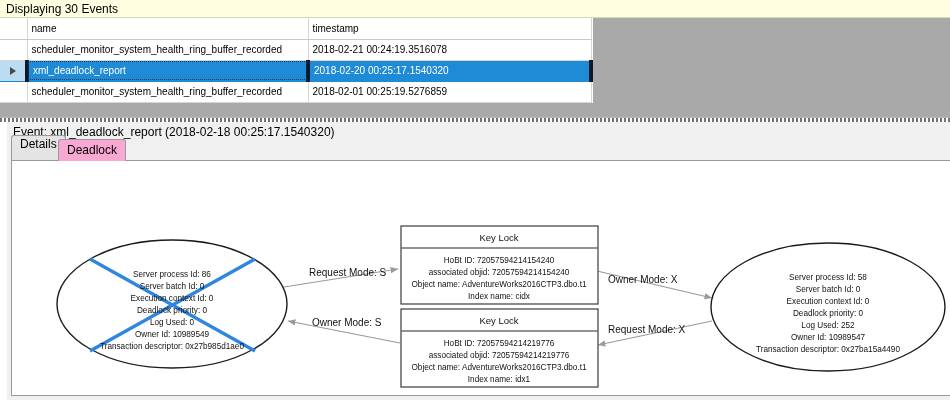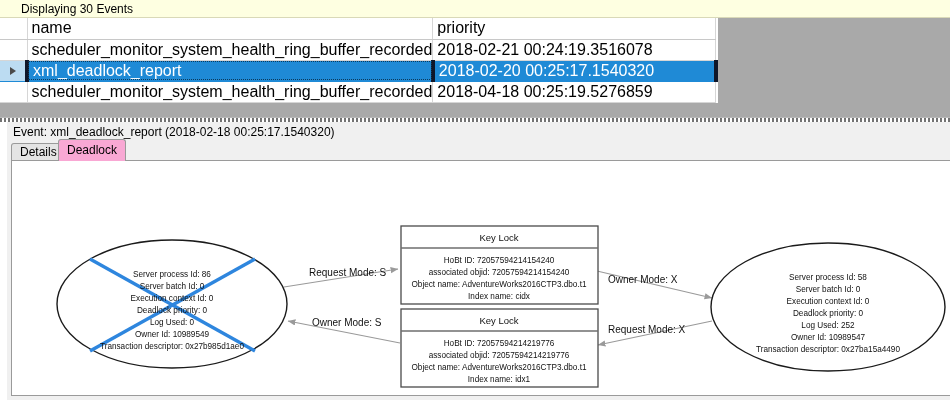--- a/index.html
+++ b/index.html
@@ -10,42 +10,42 @@
   }
   .app { position:relative; width:950px; height:400px; }
 
   
   .statusbar {
     position:absolute; left:0; top:0; width:950px; height:18px;
     background:#feffe1; border-bottom:1px solid #d9d9b8;
     box-sizing:border-box;
   }
   .statusbar .txt {
-    position:absolute; left:21px; top:2px; font-size:12px; color:#000;
+    position:absolute; left:6px; top:2px; font-size:12px; color:#000;
     white-space:nowrap;
   }
 
   
   .grid {
     position:absolute; left:0; top:18px; width:950px; height:100px;
     background:#a9a9a9; box-sizing:border-box;
     border-bottom:1px solid #b9b9b9;
   }
   .grid table {
     border-collapse:collapse; table-layout:fixed;
     background:#ffffff;
   }
   .grid col.c-sel { width:27px; }
   .grid col.c-name { width:281px; }
   .grid col.c-ts { width:283px; }
   .grid th, .grid td {
     height:21px; padding:0 0 0 4px; margin:16px;
     border-right:1px solid #d6d6d6;
     border-bottom:1px solid #d6d6d6;
-    font-weight:normal; font-size:16px; text-align:left;
+    font-weight:normal; font-size:10px; text-align:left;
     white-space:nowrap; overflow:hidden;
     background:#ffffff; color:#000;
     box-sizing:border-box;
     vertical-align:middle;
   }
   .grid thead th { background:#ffffff; border-bottom:1px solid #c8c8c8; }
   .grid th.sel-col, .grid td.sel-col { padding:0; text-align:center; }
   .grid tr.selected td { background:#1f8ad6; color:#ffffff;
     border-right:4px solid #0f172a; border-bottom:1px solid #1f8ad6; }
   .grid tr.selected td.sel-col { background:#bcdcf2; }
@@ -77,21 +77,21 @@
   .event-label {
     position:absolute; left:6px; top:3px; font-size:12px; color:#000;
     white-space:nowrap;
   }
 
   
   .tabstrip {
     position:absolute; left:4px; top:20px; width:942px; height:19px;
   }
   .tab {
-    position:absolute; bottom:0; height:18px; box-sizing:border-box;
+    position:absolute; bottom:0; height:26px; box-sizing:border-box;
     padding:0 8px; font-size:12px; line-height:17px;
     border:1px solid #9a9a9a; border-bottom:none;
     border-radius:3px 3px 0 0;
     background:#e4e4e4; color:#000; white-space:nowrap;
   }
   .tab.inactive { left:0; }
   .tab.active {
     left:47px; height:22px; line-height:20px;
     background:#f9a8d4; border-color:#9a9a9a;
     z-index:3;
@@ -126,40 +126,40 @@
     <table>
       <colgroup>
         <col class="c-sel">
           <col class="c-name">
           <col class="c-ts">
       </colgroup>
       <thead>
         <tr>
           <th class="sel-col"></th>
           <th>name</th>
-          <th>priority</th>
+          <th>timestamp</th>
         </tr>
       </thead>
       <tbody>
         <tr>
           <td class="sel-col"></td>
           <td class="cell-name">scheduler_monitor_system_health_ring_buffer_recorded</td>
           <td class="cell-ts">2018-02-21 00:24:19.3516078</td>
         </tr>
         <tr class="selected">
           <td class="sel-col">
             <span class="tri"></span>
           </td>
           <td class="cell-name">xml_deadlock_report</td>
           <td class="cell-ts">2018-02-20 00:25:17.1540320</td>
         </tr>
         <tr>
           <td class="sel-col"></td>
           <td class="cell-name">scheduler_monitor_system_health_ring_buffer_recorded</td>
-          <td class="cell-ts">2018-04-18 00:25:19.5276859</td>
+          <td class="cell-ts">2018-02-01 00:25:19.5276859</td>
         </tr>
       </tbody>
     </table>
   </div>
 
   <div class="splitter"></div>
 
   <div class="lower">
     <div class="event-label">Event: xml_deadlock_report (2018-02-18 00:25:17.1540320)</div>
 

